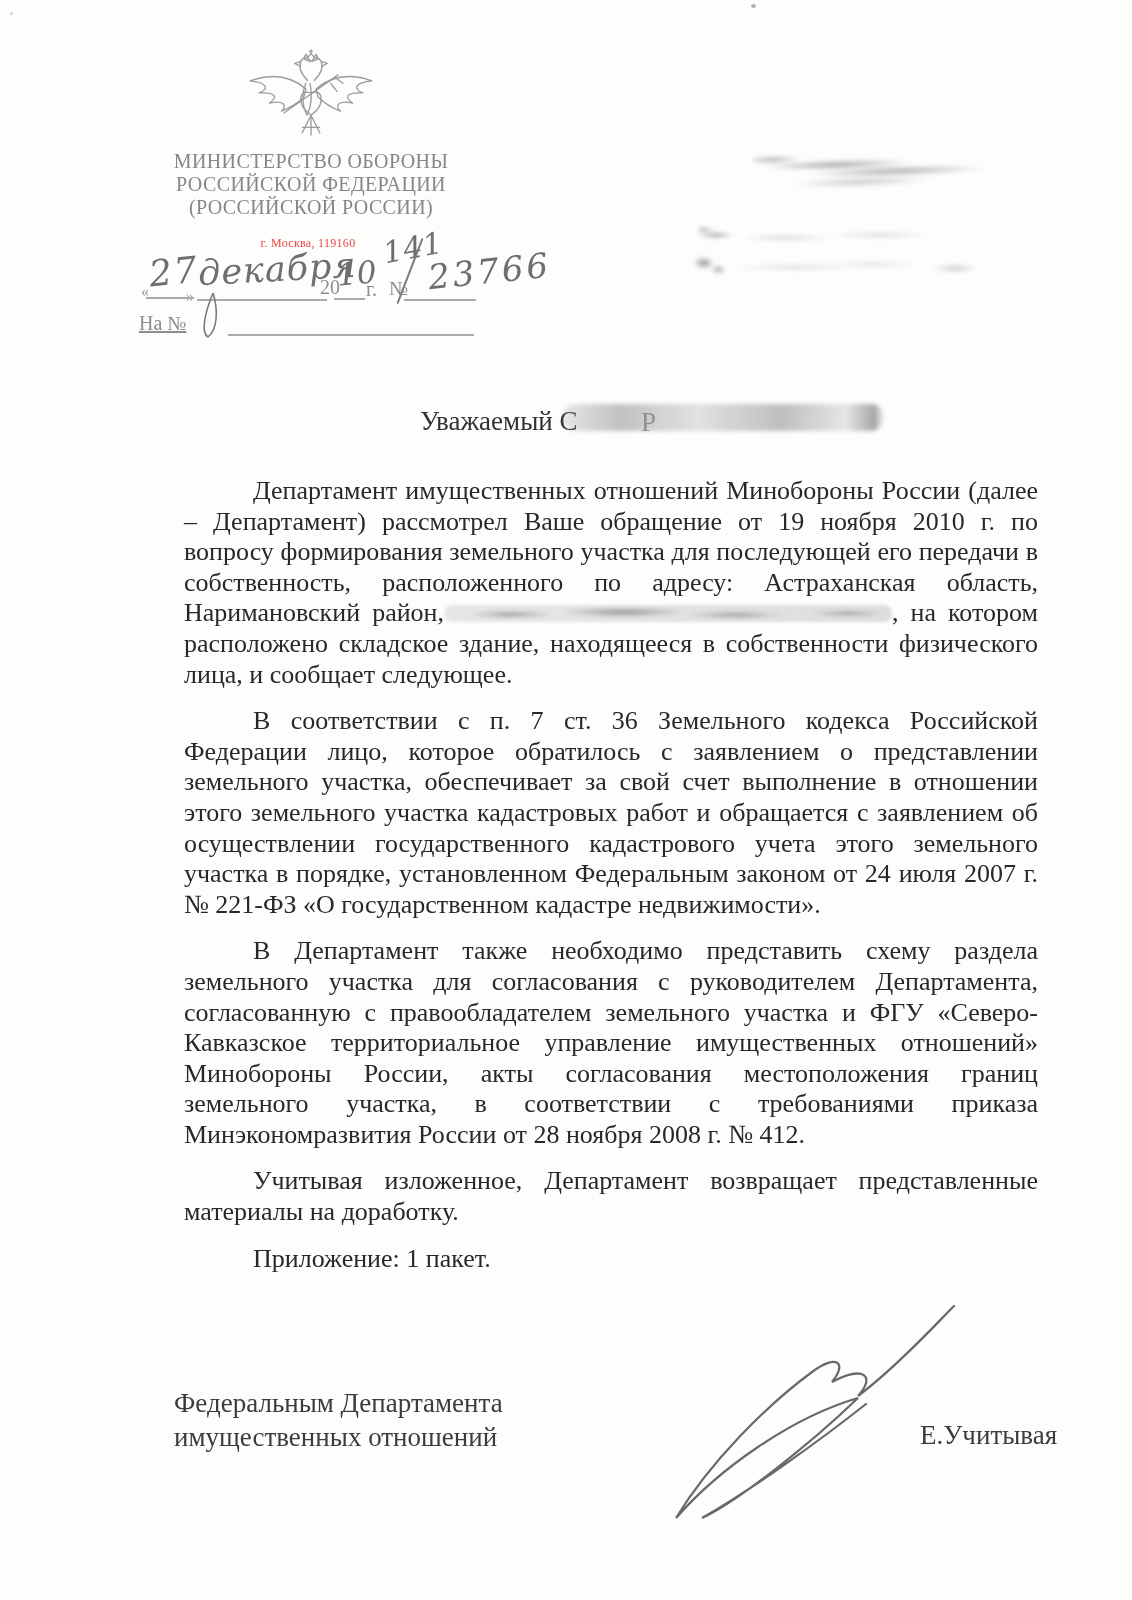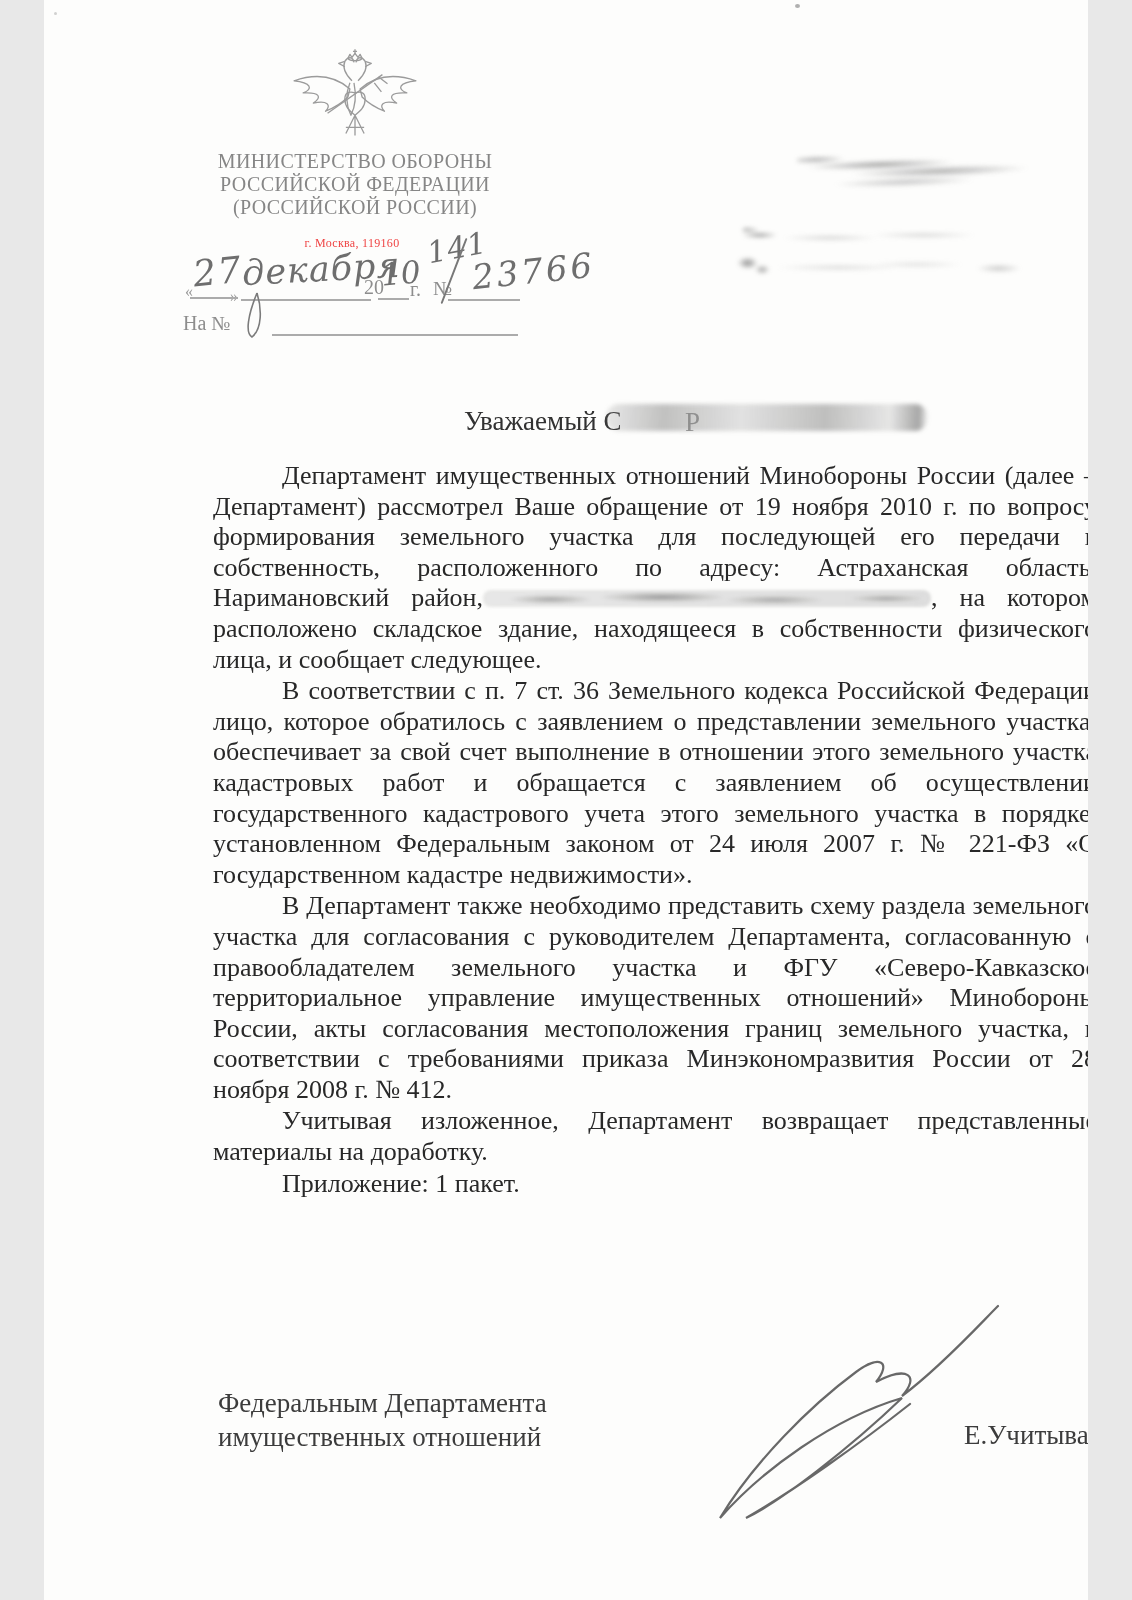--- a/index.html
+++ b/index.html
@@ -1,17 +1,17 @@
 <!DOCTYPE html>
 <html><head>
 <meta charset="utf-8">
 <style>
   html,body { margin:0; padding:0; background:#e8e8e8; }
   .page {
-    position:relative; width:1044px; height:1600px; margin:0 auto;
+    position:relative; width:1132px; height:1600px; margin:0 auto;
     background:#fdfdfc; overflow:hidden;
     font-family:"Liberation Serif", serif; color:#2b2b2b;
   }
   .abs { position:absolute; }
 
   
   .emblem { left:245px; top:46px; width:132px; height:102px; }
   .org {
     left:150px; top:150px; width:322px; text-align:center;
     font-size:20px; line-height:23px; color:#868686; letter-spacing:.4px;
@@ -23,21 +23,21 @@
   .hw27    { left:149px; top:251px; font-size:36px; transform:rotate(-6deg); letter-spacing:2px; }
   .hwmonth { left:198px; top:249px; font-size:35px; transform:rotate(-3deg); letter-spacing:1px; }
   .hw10    { left:337px; top:255px; font-size:31px; transform:rotate(-5deg); }
   .hwtop   { left:383px; top:230px; font-size:30px; transform:rotate(-11deg); letter-spacing:1px; }
   .hwbot   { left:428px; top:251px; font-size:34px; transform:rotate(-6deg); letter-spacing:3px; }
   .slashline { left:409px; top:236px; width:2px; height:70px; background:#787878; transform:rotate(21deg); border-radius:2px; }
 
   .q { color:#9a9a9a; font-size:16px; }
   .uline { height:0; border-bottom:2px solid #ababab; }
 
-  .naline { left:139px; top:312px; font-size:20px; color:#8d8d8d; }
+  .naline { left:139px; top:312px; font-size:20px; color:#8d8d8d;text-decoration:underline; }
   .loopflourish { left:199px; top:291px; width:28px; height:56px; }
 
   
   .smudge { filter:blur(2.2px); border-radius:10px; }
   .sm-a { left:753px; top:149px; width:238px; height:48px; transform:rotate(-2deg);
     background:
       radial-gradient(100px 6px at 35% 30%, rgba(80,80,80,.55), transparent 75%),
       radial-gradient(120px 7px at 60% 48%, rgba(90,90,90,.5), transparent 75%),
       radial-gradient(95px 6px at 45% 68%, rgba(110,110,110,.4), transparent 75%),
       radial-gradient(40px 5px at 8% 15%, rgba(90,90,90,.5), transparent 75%); }
@@ -59,21 +59,21 @@
   .salutation { left:420px; top:406px; font-size:27px; color:#323232; }
   .partial-letter { left:641px; top:407px; font-size:27px; color:#4a4a4a; opacity:.55; }
   .name-smudge { left:562px; top:404px; width:322px; height:27px; filter:blur(2px); border-radius:13px;
     background:linear-gradient(92deg,
       rgba(150,150,150,.2), rgba(120,120,120,.45) 18%, rgba(145,145,145,.25) 42%,
       rgba(115,115,115,.45) 68%, rgba(150,150,150,.22) 88%, rgba(95,95,95,.55) 97%, transparent); }
 
   
   .body-block { left:168px; top:460px; width:886px; font-size:26px; line-height:30.6px;
     text-align:justify; color:#282828; }
-  .body-block p { margin:1px; text-indent:69px; text-align-last:left; }
+  .body-block p { margin:16px; text-indent:69px; text-align-last:left; }
   .redact { display:inline-block; width:448px; height:17px; vertical-align:-1px;
     border-radius:8px; filter:blur(1.8px);
     background:
       radial-gradient(60px 7px at 15% 55%, rgba(110,110,110,.5), transparent 70%),
       radial-gradient(90px 8px at 40% 42%, rgba(100,100,100,.55), transparent 70%),
       radial-gradient(70px 7px at 65% 58%, rgba(120,120,120,.5), transparent 70%),
       radial-gradient(52px 6px at 90% 50%, rgba(110,110,110,.45), transparent 70%),
       linear-gradient(90deg, rgba(165,165,165,.25), rgba(150,150,150,.3)); }
 
   

